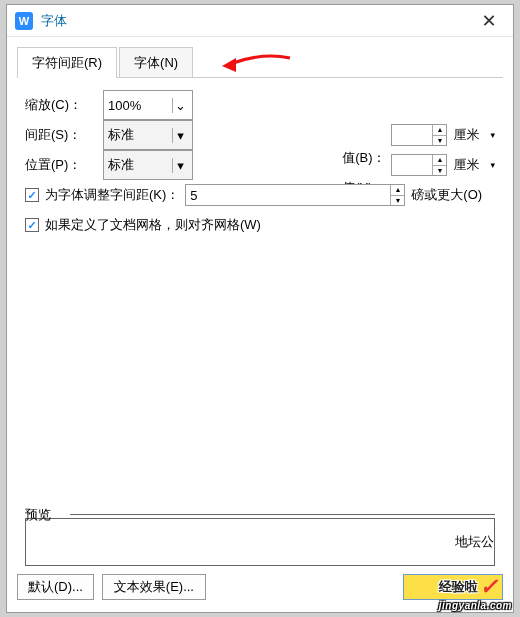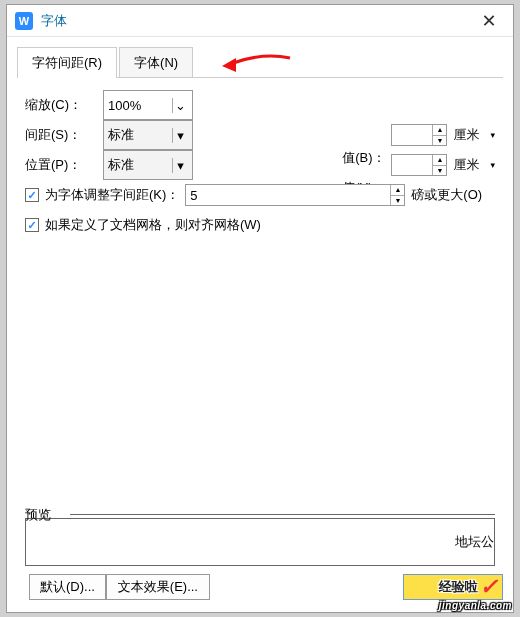--- a/index.html
+++ b/index.html
@@ -42,21 +42,21 @@
 .checkbox { width: 14px; height: 14px; border: 1px solid #666; display: flex; align-items: center; justify-content: center; color: #2a8cff; font-size: 11px; font-weight:bold; }
 .spinner.wide { width: 220px; }
 
 .spacer-big { height: 264px; }
 
 .preview-label { padding: 0 0 4px 0; }
 .preview-box-wrap { position:relative; height:12px; }
 .preview-line { border-top:1px solid #666; position:absolute; left:45px; right:0; top:8px; }
 .preview-box { border: 1px solid #666; height: 48px; display: flex; align-items: center; justify-content: flex-end; margin: 0 0 0 0; }
 
-.footer { display: flex; padding: 12px 10px; position: absolute; bottom: 0; left: 12px; right: 0; align-items:center; }
+.footer { display: flex; gap: 8px; padding: 12px 10px; position: absolute; bottom: 0; left: 0; right: 0; align-items:center; }
 .btn { border: 1px solid #999; background: #fdfdfd; padding: 4px 10px; height: 26px; display:flex; align-items:center; justify-content:center; }
 .btn.sm { min-width: 76px; }
 .btn.med { min-width: 104px; }
 .btn.primary { min-width: 100px; background: #fde047; border-color: #6b9bd1; }
 .footer-spacer { flex: 1; }
 
 .watermark { position: absolute; right: 8px; bottom: 6px; text-align:right; color:#222; font-weight:bold; font-family: sans-serif; }
 .watermark .wm-top { font-size: 18px; display:flex; align-items:center; gap:2px;}
 .watermark .wm-top .wm-zh { text-shadow:1px 1px 0 #fff,-1px -1px 0 #fff,1px -1px 0 #fff,-1px 1px 0 #fff;}
 .watermark .wm-top .wm-check { color:#e33; font-size:22px; font-style:italic; }

